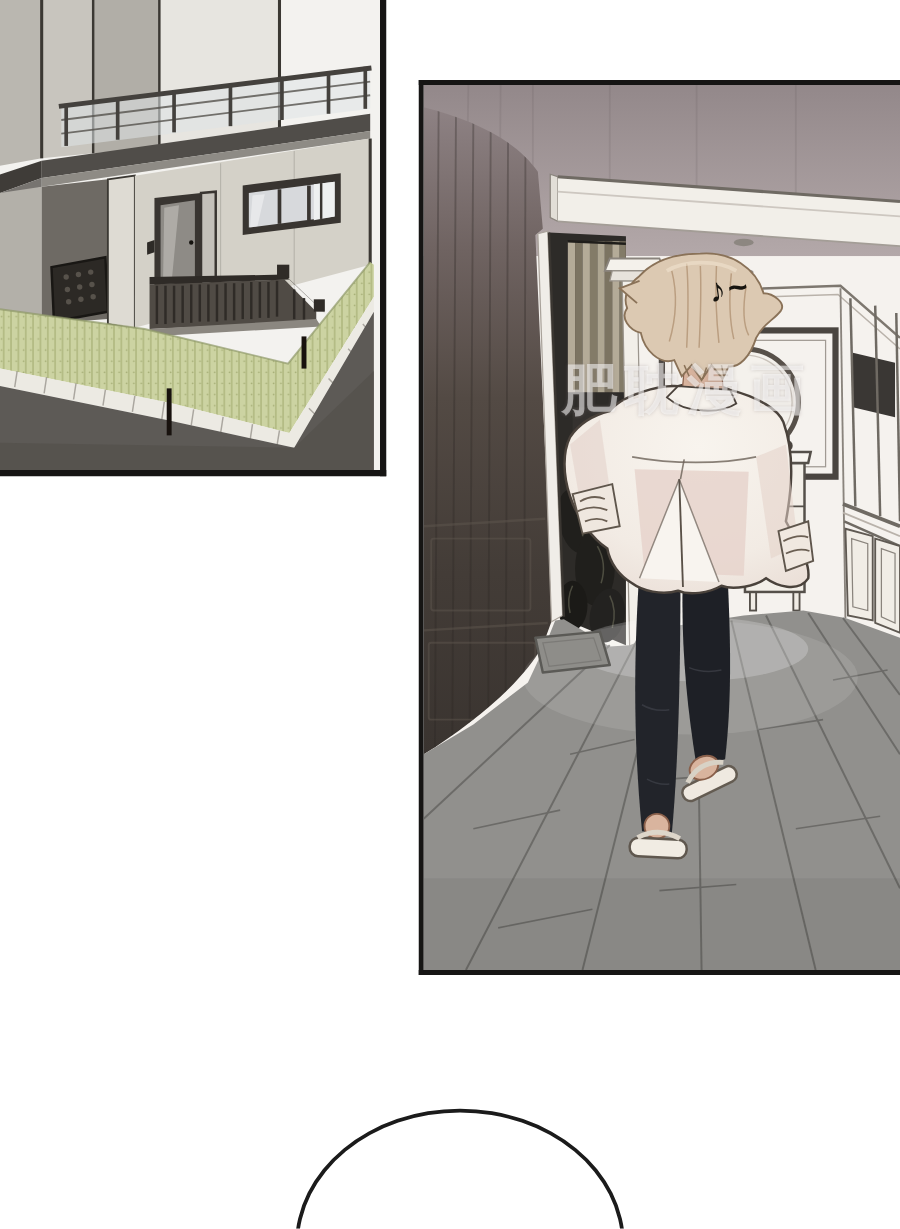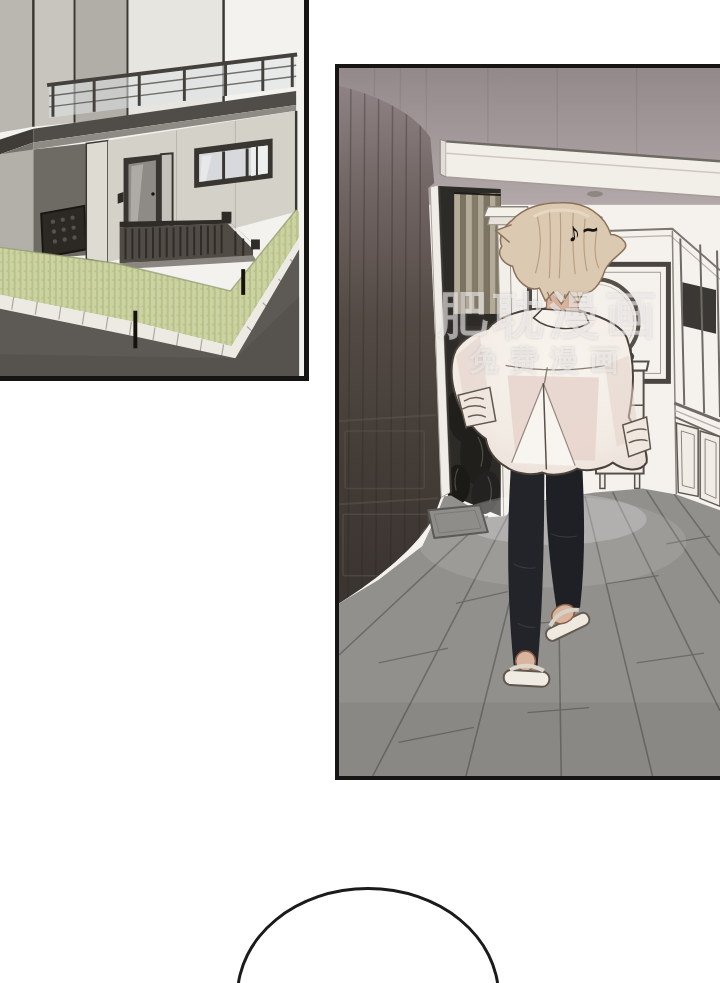--- a/index.html
+++ b/index.html
@@ -15,21 +15,21 @@
   }
   #panel-hallway{
     left:335px;top:64px;width:385px;height:716px;
     border:4px solid #161514;border-right:none;
   }
   .watermark{
     position:absolute;left:68px;top:222px;width:285px;text-align:center;
     color:rgba(255,255,255,0.52);font-weight:bold;pointer-events:none;
     text-shadow:0 0 3px rgba(140,128,128,0.35);line-height:1.0;
   }
-  .watermark .wm1{font-size:50px;letter-spacing:6px;}
+  .watermark .wm1{font-size:44px;letter-spacing:6px;}
   .watermark .wm2{font-size:29px;letter-spacing:11px;margin-top:6px;color:rgba(255,255,255,0.45);}
   .music-note{
     position:absolute;left:228px;top:148px;font-size:27px;color:#17140f;
     transform:rotate(-8deg);letter-spacing:2px;font-weight:bold;
   }
   #speech-bubble{
     position:absolute;left:236px;top:887px;width:258px;height:212px;
     background:#ffffff;border:3.5px solid #1b1b1b;border-radius:50%;
   }
 </style>
@@ -421,19 +421,18 @@
             <path d="M228,228 l-3,9"></path>
             <path d="M240,226 l2,9"></path>
         </g>
       </g>
     </svg>
 
     <div class="music-note">♪~</div>
 
     <div class="watermark">
       <div class="wm1">肥耽漫画</div>
-      <div class="wm2">免费漫画</div>
     </div>
   </section>
 
   <div id="speech-bubble"></div>
 
 </div>
 
 </body></html>

